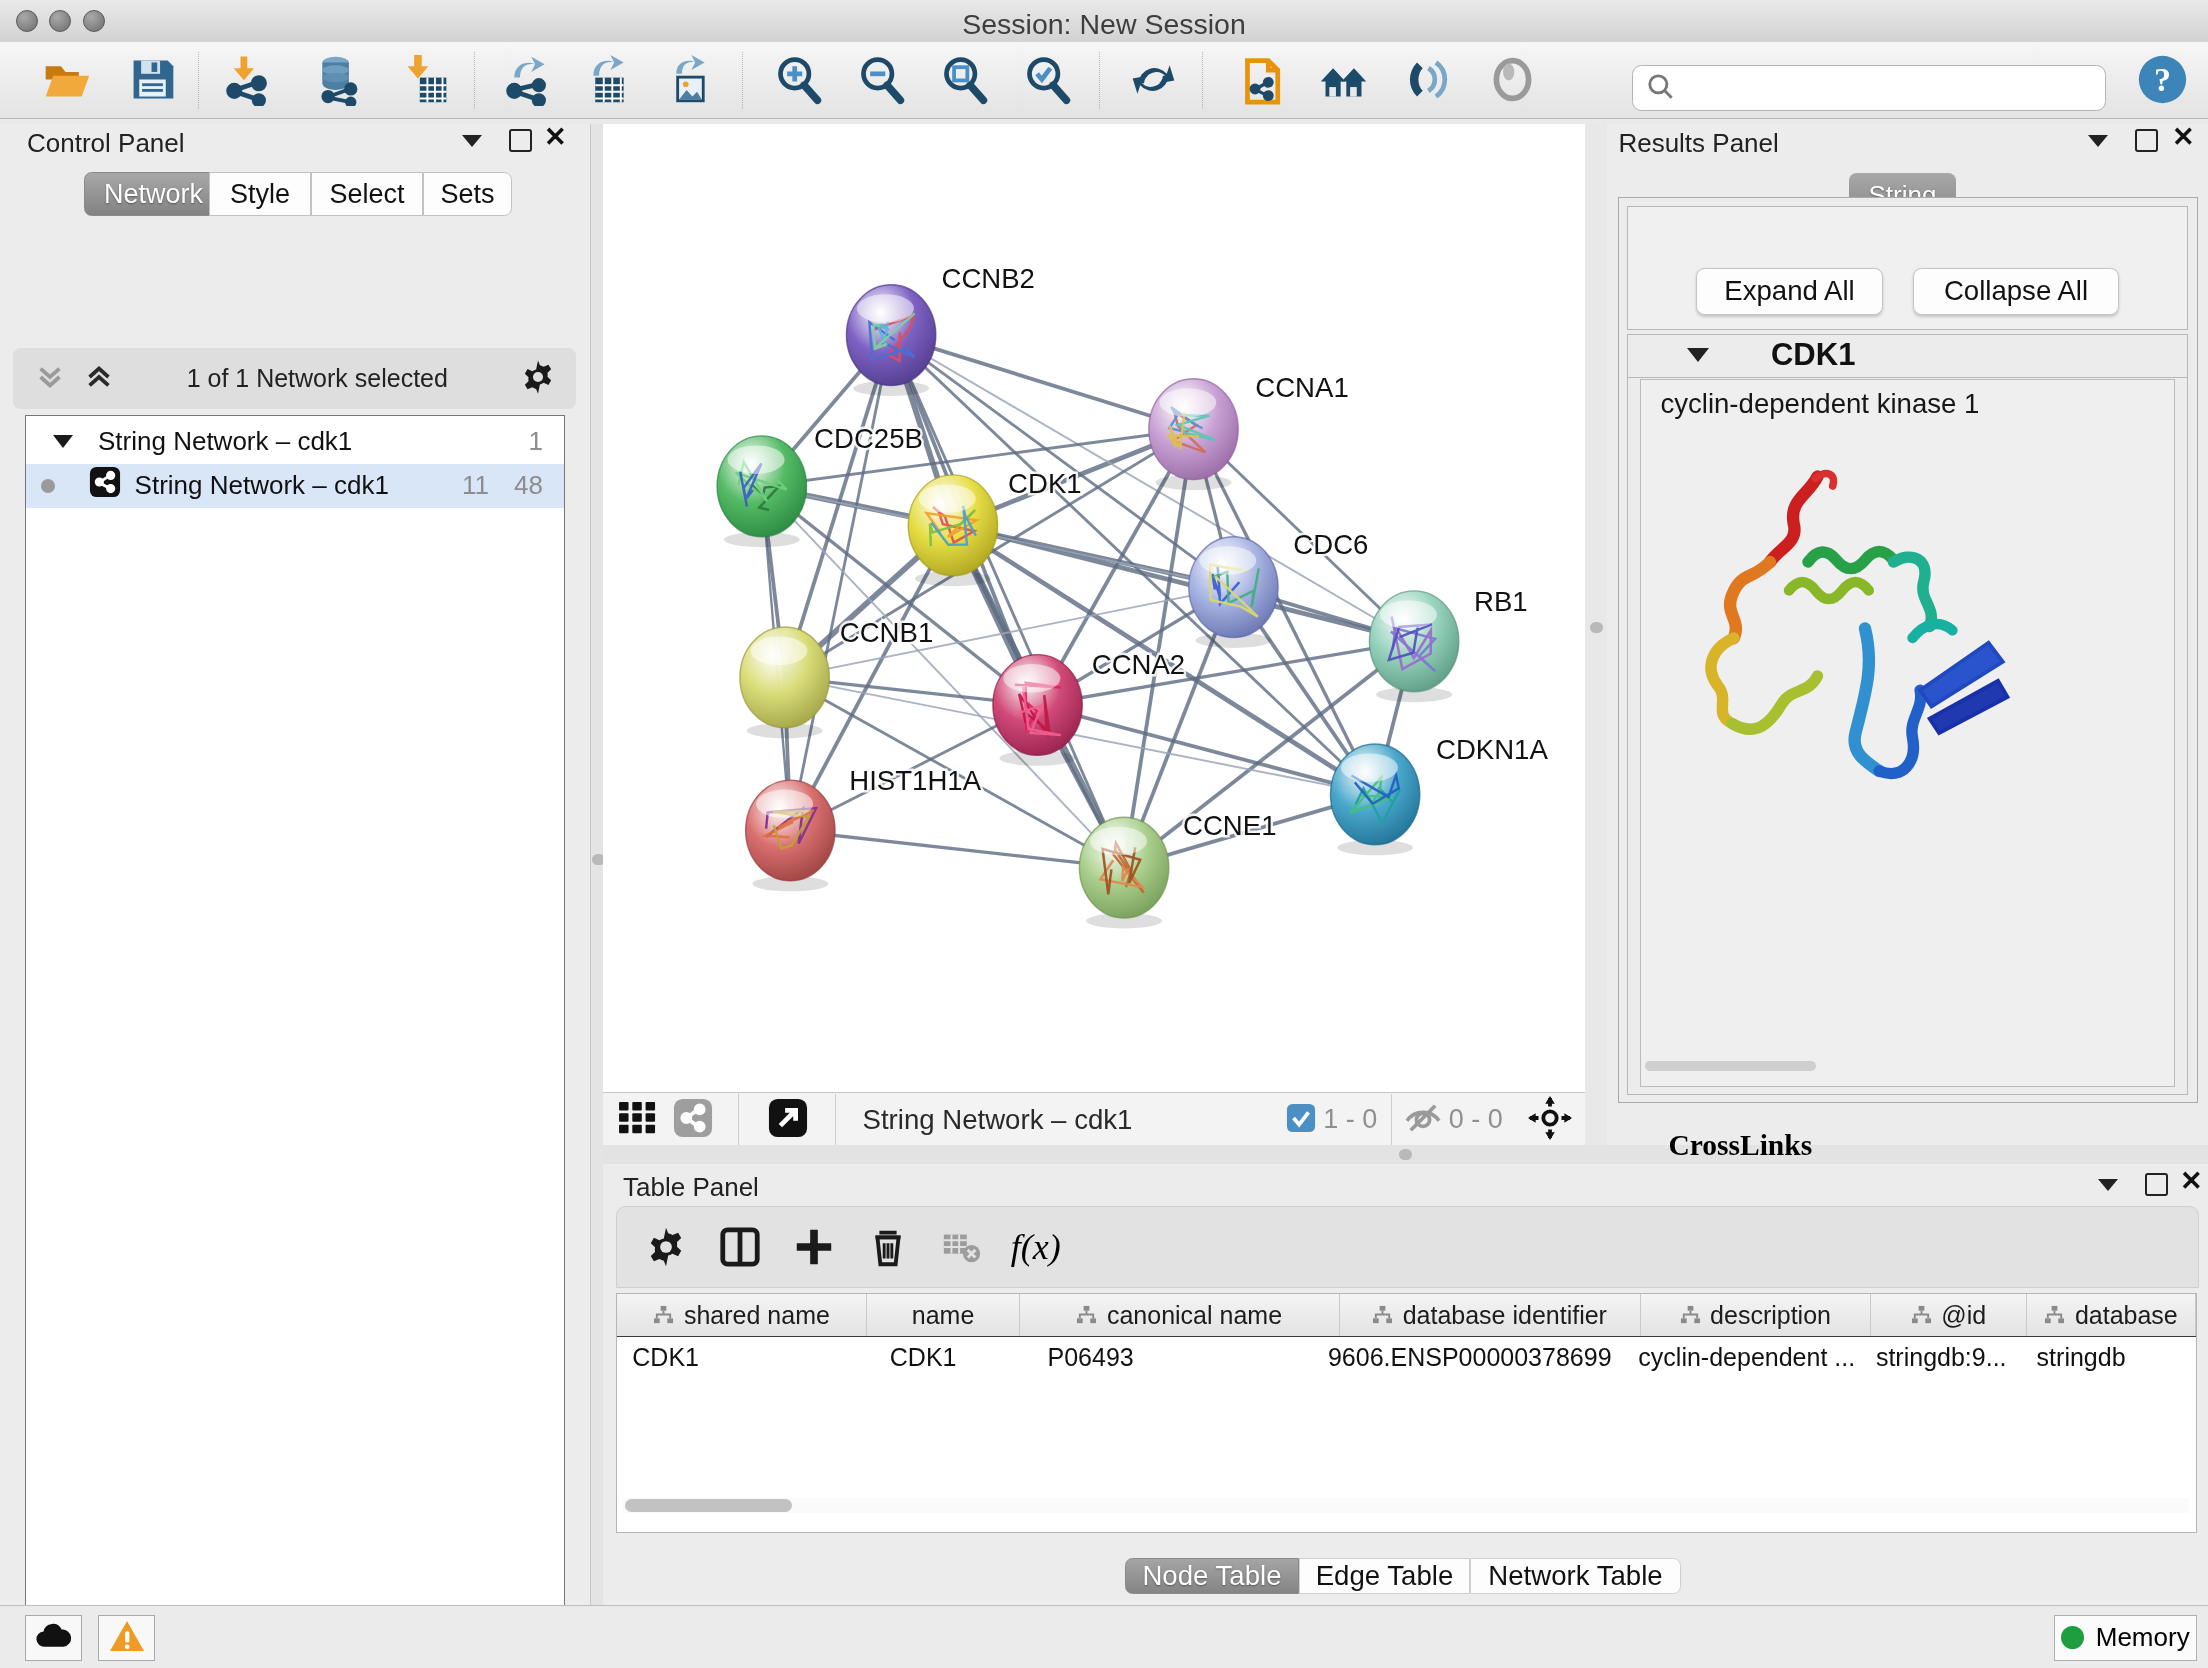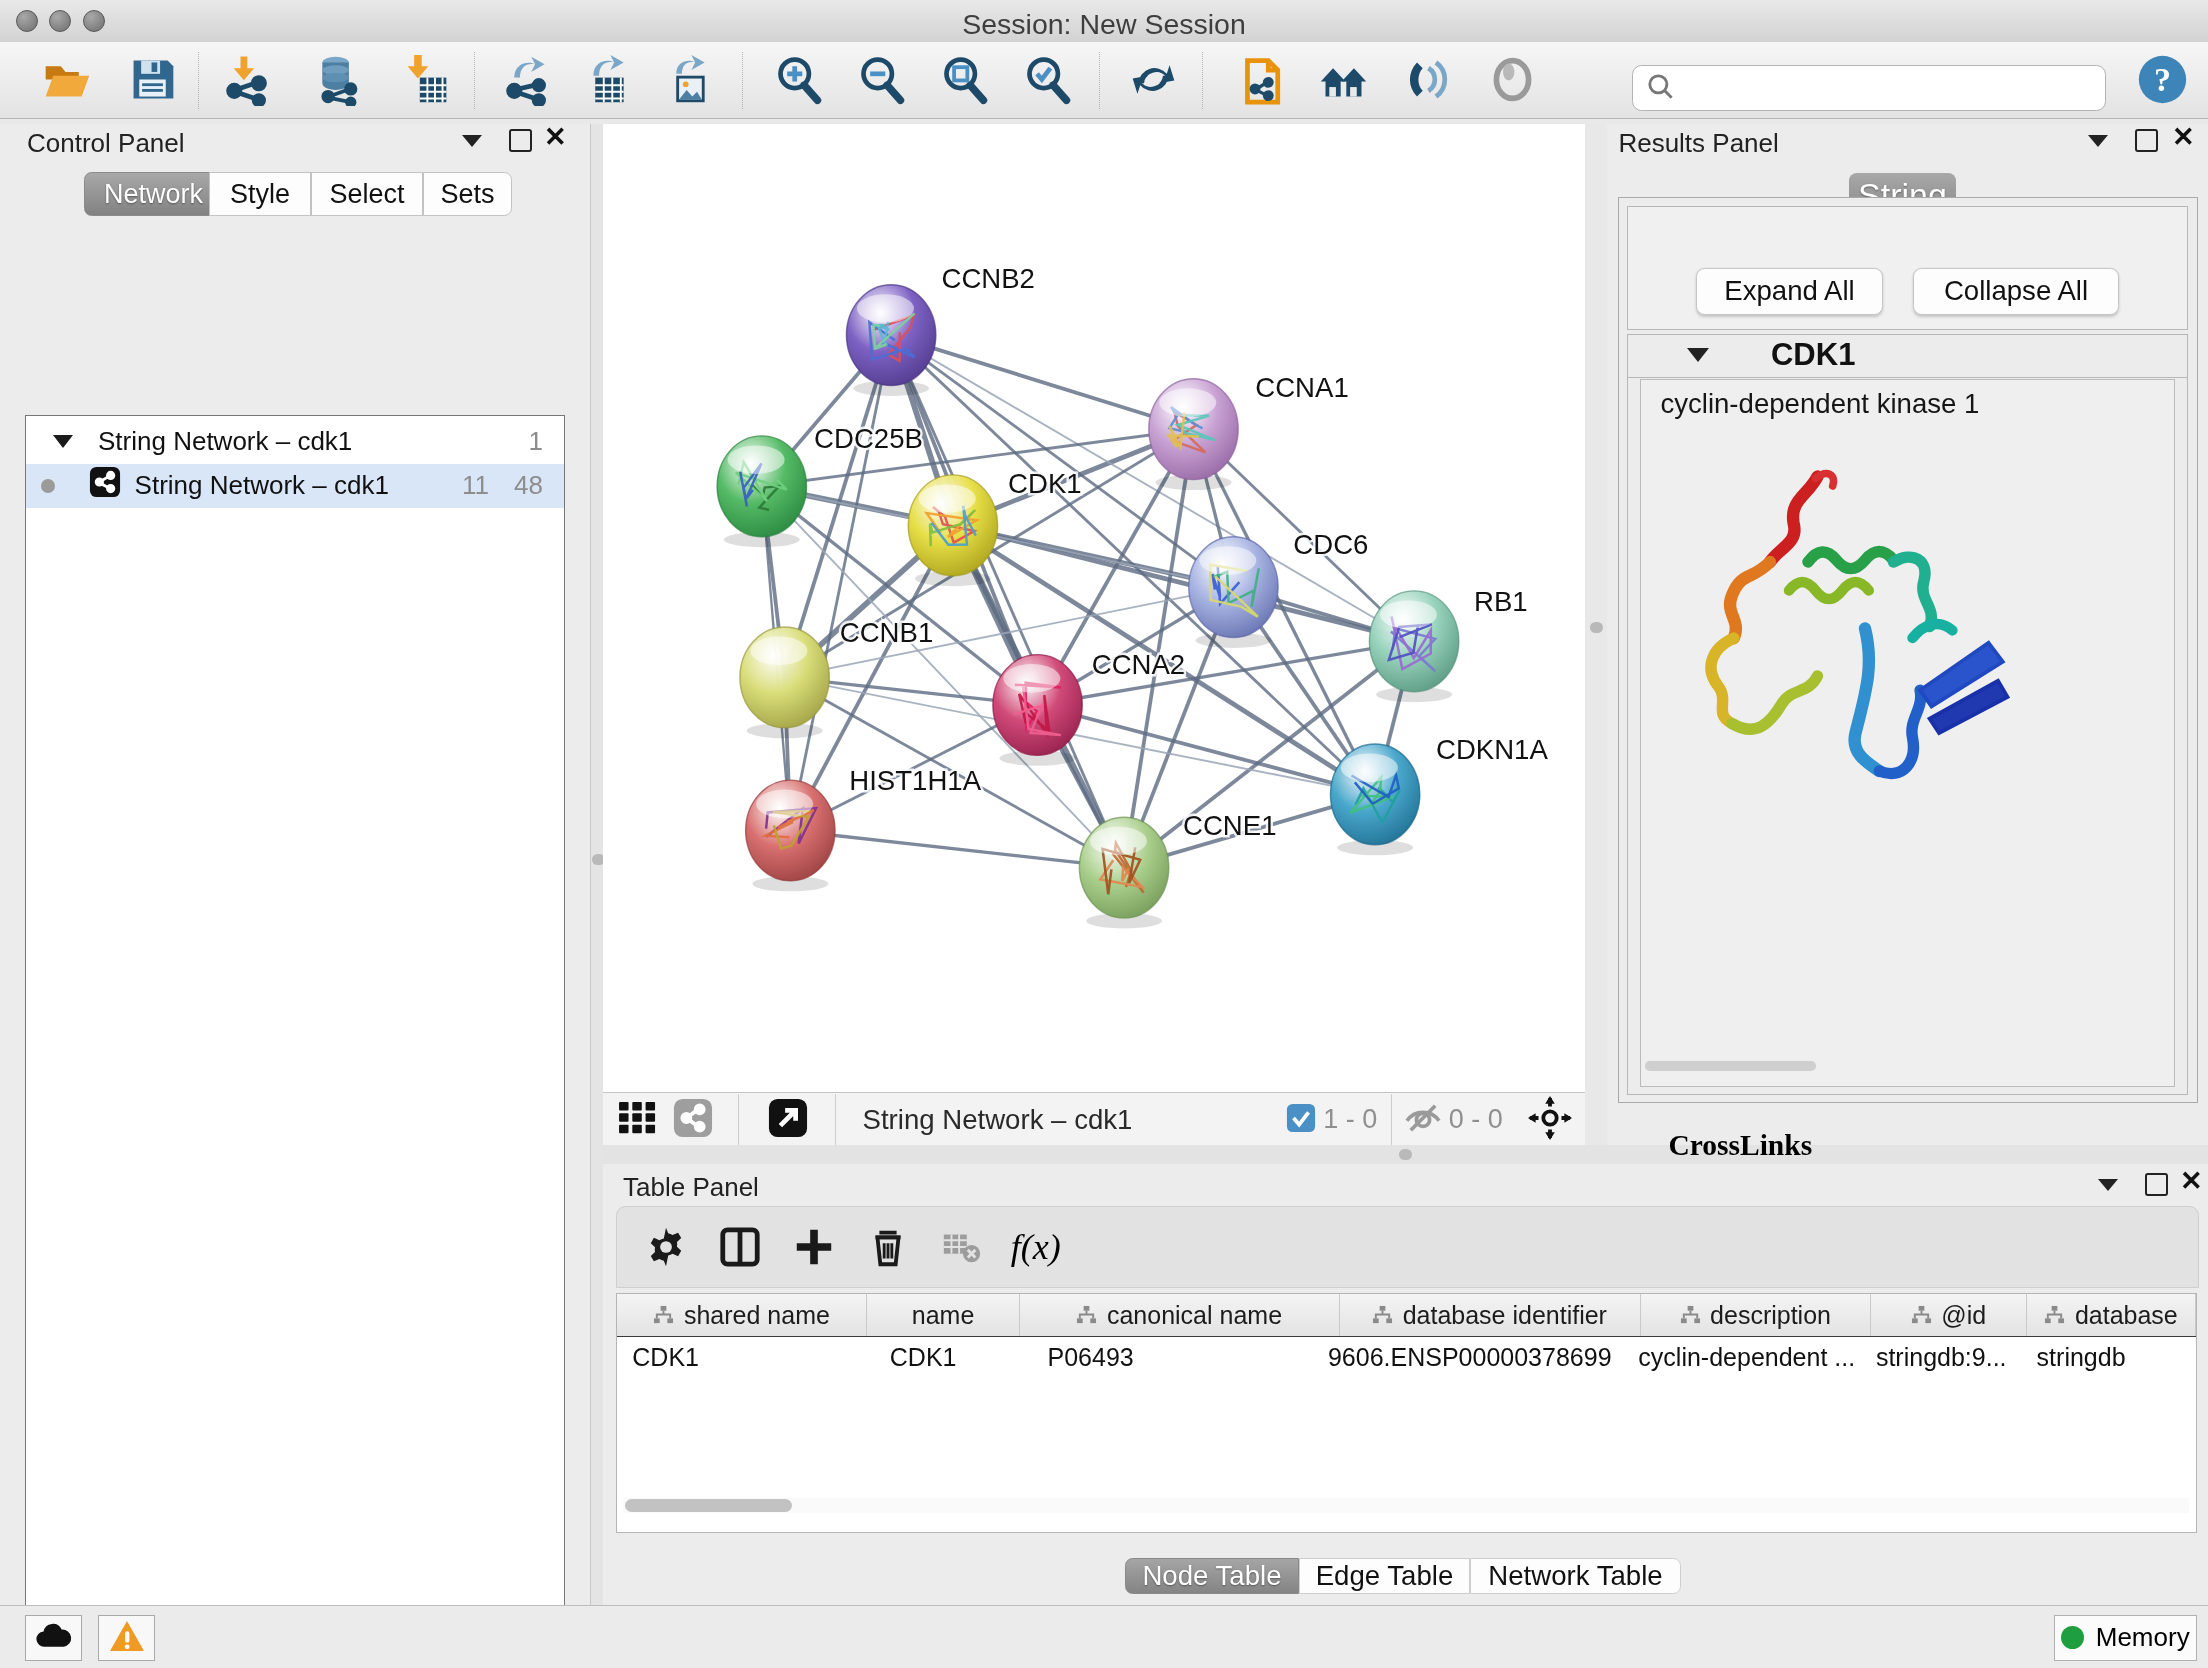--- a/index.html
+++ b/index.html
@@ -31,21 +31,21 @@
   .exp-tri{width:0;height:0;border-left:10.5px solid transparent;border-right:10.5px solid transparent;border-top:13.3px solid #1a1a1a;}
   
   .canvas{left:603px;top:124px;width:982px;height:968px;background:#ffffff;padding-left:32px;}
   .canvasR{left:1585px;top:124px;width:23px;height:1021px;background:#e8e8e8;}
   .navbar{left:603px;top:1092px;width:982px;height:53px;background:#f3f3f3;border-top:1px solid #c6c6c6;border-bottom:1px solid #c6c6c6;display:flex;align-items:center;}
   .navsep{width:0;height:51px;border-left:1px solid #cccccc;}
   .hstrip{left:603px;top:1145px;width:1605px;height:19px;background:#e3e3e3;}
   .splitdot{width:13.3px;height:11.4px;border-radius:6.7px;background:#b9b9b9;}
   
   .rpanel{left:1607px;top:124px;width:601px;height:1021px;background:#ececec;}
-  .rtab{left:242px;top:49px;width:107px;height:44px;background:linear-gradient(#a8a8a8,#888);border-radius:7.6px;color:#fff;font-size:34px;display:flex;align-items:center;justify-content:center;text-shadow:0 1px 1.9px rgba(0,0,0,.4);cursor:pointer;}
+  .rtab{left:242px;top:49px;width:107px;height:44px;background:linear-gradient(#a8a8a8,#888);border-radius:7.6px;color:#fff;font-size:26px;display:flex;align-items:center;justify-content:center;text-shadow:0 1px 1.9px rgba(0,0,0,.4);cursor:pointer;}
   .rbox{left:11.4px;top:73px;width:578px;height:904px;border:1.9px solid #a9a9a9;background:#ececec;}
   .rbtnbox{left:7.6px;top:7.6px;width:559px;height:122px;border:1.9px solid #b7b7b7;background:#f0f0f0;}
   .rbtn{top:61px;height:45px;background:#fdfdfd;border:1px solid #c5c5c5;border-radius:8.6px;box-shadow:0 1.9px 2.9px rgba(0,0,0,.18);font-size:27.6px;color:#111;display:flex;align-items:center;justify-content:center;cursor:pointer;}
   .cdkbox{left:7.6px;top:136px;width:559px;height:759px;border:1.9px solid #b7b7b7;background:#ececec;}
   .cdkinner{left:12.4px;top:44px;width:533px;height:706px;border:1px solid #bbb;background:#efefef;}
   .serif{font-family:"Liberation Serif",serif;}
   .xlink{color:#1414cc;text-decoration:underline;cursor:pointer;}
   
   .tpanel{left:603px;top:1164px;width:1605px;height:441px;background:#ececec;}
   .ttoolbar{left:13.3px;top:42px;width:1581px;height:80px;background:#e2e2e2;border:1px solid #cfcfcf;border-radius:9.5px 9.5px 0 0;display:flex;align-items:center;}
@@ -252,20 +252,39 @@
     <div class="abs paneltitle" style="left:27px;top:3.8px;">Control Panel</div>
     <div class="abs wctl-tri" style="left:462px;top:11.4px;"></div>
     <div class="abs wctl-sq" style="left:509px;top:4.8px;"></div>
     <div class="abs wctl-x" style="left:544px;top:2.9px;">✕</div>
 
     <div class="abs tab sel" style="left:84px;top:48px;width:139px;border-radius:7.6px 0 0 7.6px;">Network</div>
     <div class="abs tab" style="left:209px;top:48px;width:102px;">Style</div>
     <div class="abs tab" style="left:311px;top:48px;width:112px;">Select</div>
     <div class="abs tab" style="left:423px;top:48px;width:89px;border-radius:0 7.6px 7.6px 0;">Sets</div>
 
+    <div class="abs subbar">
+      <span style="margin-left:21px;">
+        <svg width="32" height="32" viewBox="0 0 34 34">
+            <path d="M7 8 l10 9 10-9 M7 17 l10 9 10-9" fill="none" stroke="#9a9a9a" stroke-width="4"></path>
+          </svg>
+      </span>
+      <span style="margin-left:17px;">
+        <svg width="32" height="32" viewBox="0 0 34 34">
+            <path d="M7 26 l10-9 10 9 M7 17 l10-9 10 9" fill="none" stroke="#2a2a2a" stroke-width="4"></path>
+          </svg>
+      </span>
+      <span style="flex:1;text-align:center;font-size:25px;color:#222;">1 of 1 Network selected</span>
+      <span style="margin-right:19px;">
+        <svg width="38" height="38" viewBox="0 0 24 24">
+            <path d="M12 1.5 l1.2 3 a8 8 0 0 1 2.4 1 l3-1.3 1.7 2.9 -2.3 2.2 a8 8 0 0 1 0 2.6 l2.3 2.2 -1.7 2.9 -3-1.3 a8 8 0 0 1-2.4 1 L12 22.5 l-1.2-3 a8 8 0 0 1-2.4-1 l-3 1.3 -1.7-2.9 2.3-2.2 a8 8 0 0 1 0-2.6 L3.7 9.9 5.4 7 l3 1.3 a8 8 0 0 1 2.4-1z" fill="#1a1a1a"></path>
+            <circle cx="12" cy="12" r="3.2" fill="#dedede"></circle>
+          </svg>
+      </span>
+    </div>
 
     <div class="abs treebox">
       <div class="trow" style="margin-top:3.8px;">
         <span class="exp-tri" style="margin-left:27px;"></span>
         <span style="margin-left:25px;">String Network – cdk1</span>
         <span class="cnt" style="margin-left:auto;margin-right:21px;">1</span>
       </div>
       <div class="trow" style="background:#d9e6f7;">
         <span style="margin-left:15px;width:14.3px;height:14.3px;border-radius:50%;background:#9a9a9a;"></span>
         <span style="margin-left:34px;">

